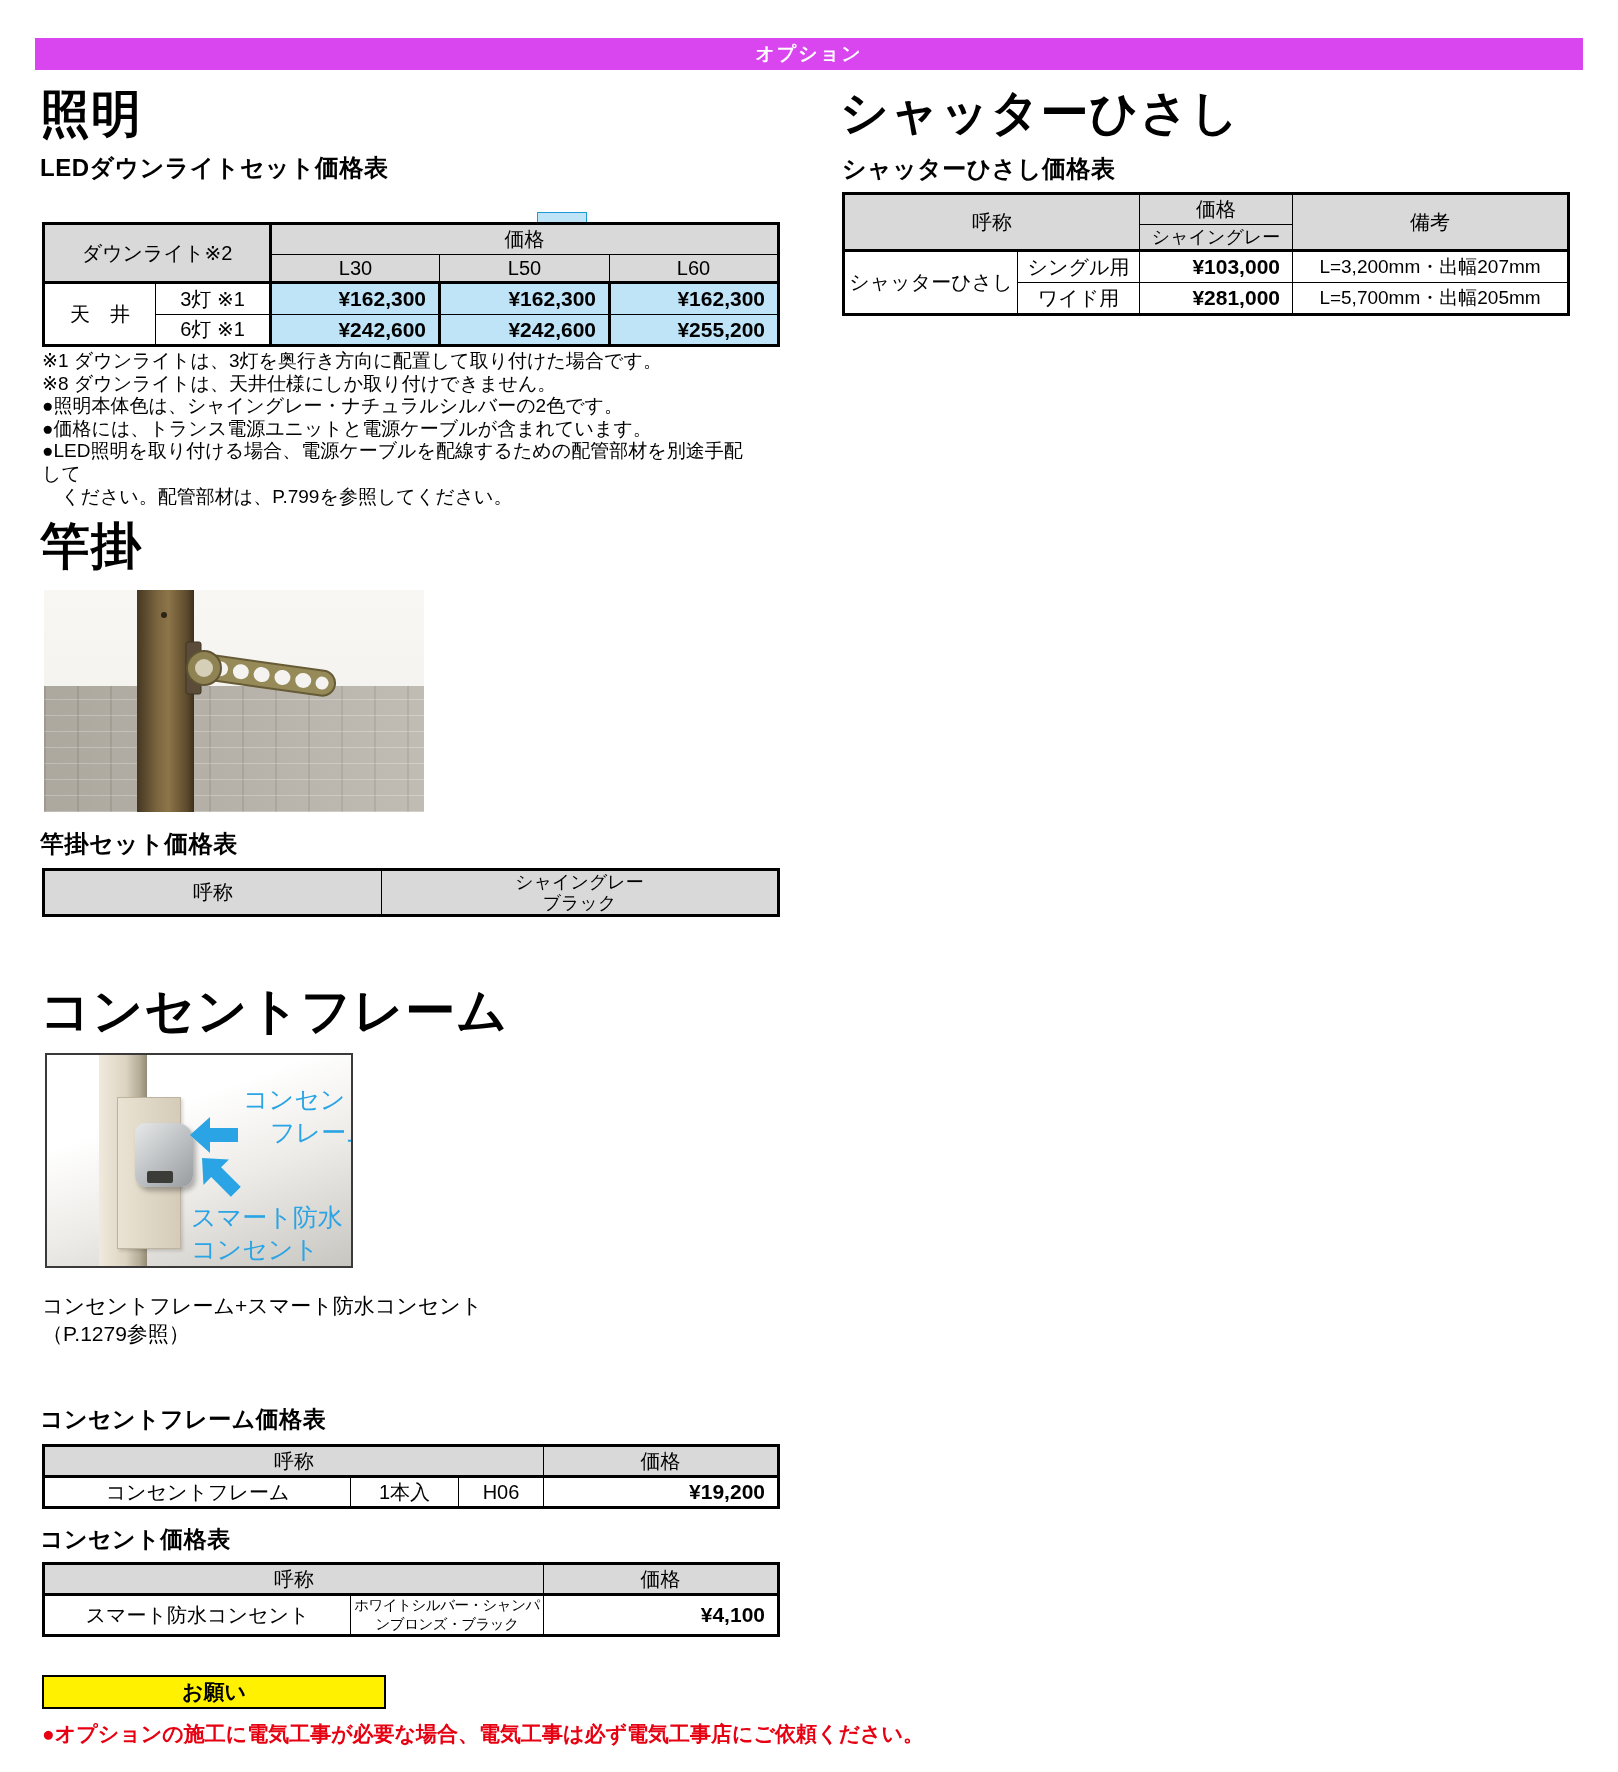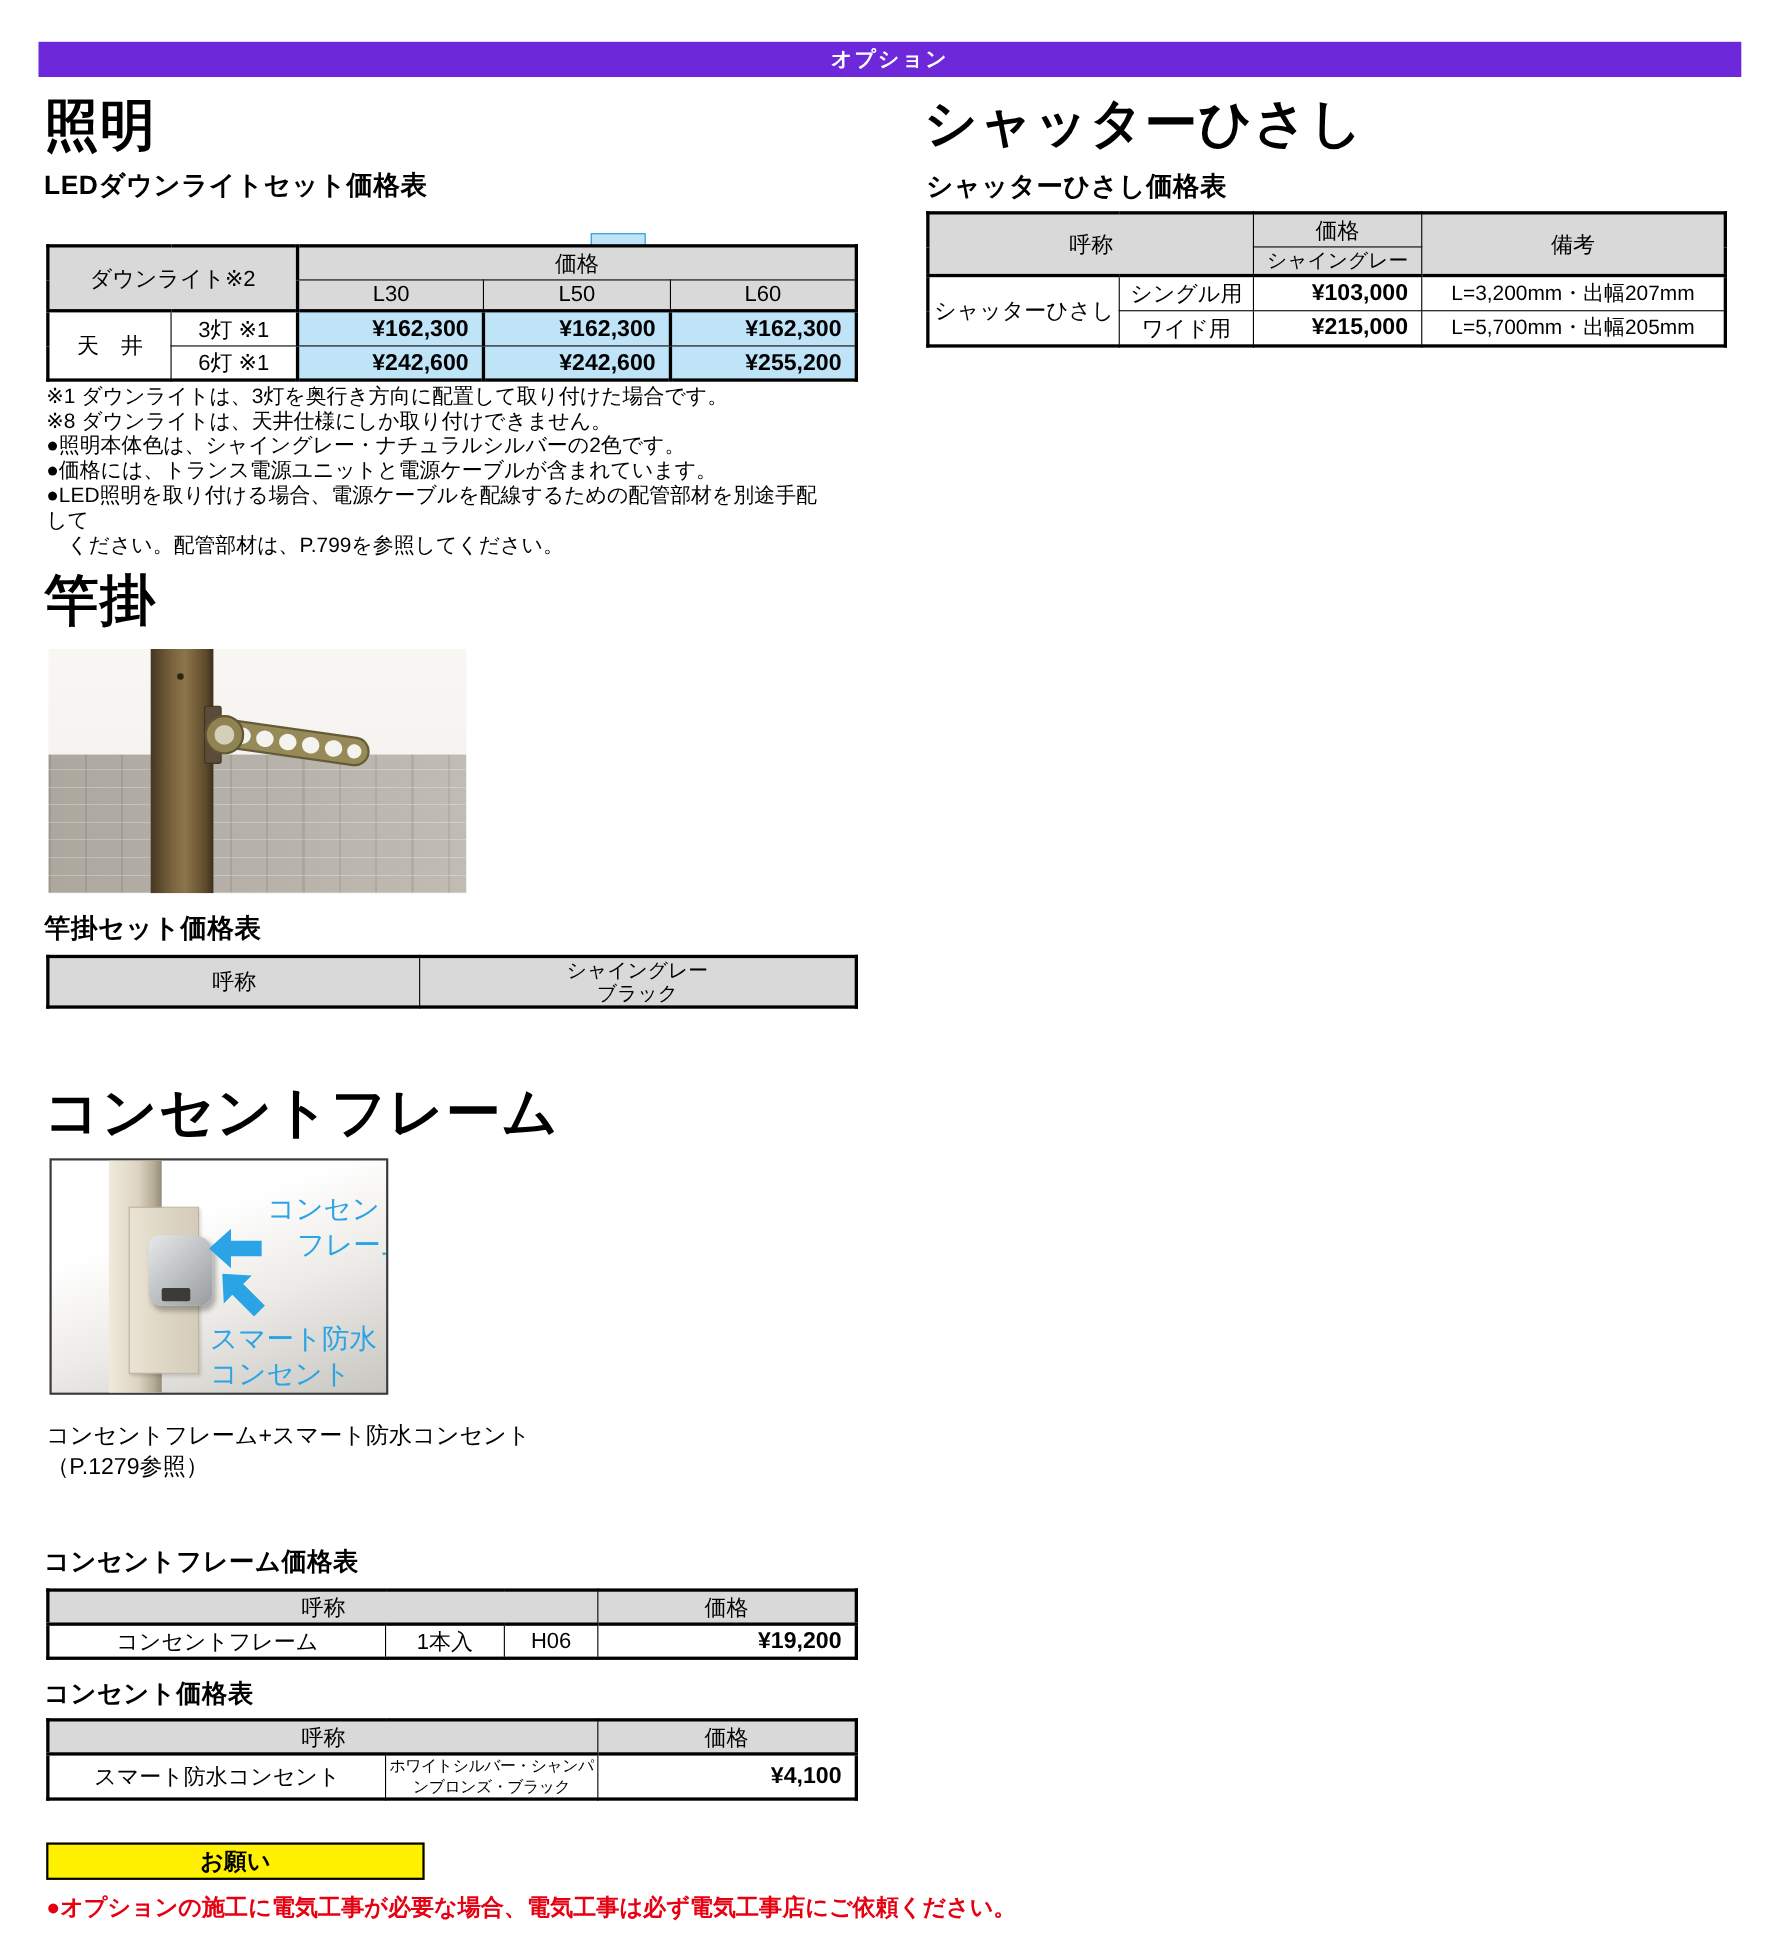--- a/index.html
+++ b/index.html
@@ -4,21 +4,21 @@
 <style>
   html,body{margin:0;padding:0;background:#fff;}
   .page{
     position:relative;width:1618px;height:1772px;background:#ffffff;overflow:hidden;
     font-family:"Liberation Sans","DejaVu Sans",sans-serif;color:#000;
   }
   .abs{position:absolute;}
 
   
   .topbar{
-    left:35px;top:38px;width:1548px;height:32px;background:#6d28d9;
+    left:35px;top:38px;width:1548px;height:32px;background:#d946ef;
     display:flex;align-items:center;justify-content:center;
   }
   .topbar span{color:#fff;font-size:19px;font-weight:700;letter-spacing:2px;}
 
   
   .h1{font-size:50px;font-weight:900;letter-spacing:1px;line-height:1.05;}
   .h2{font-size:24px;font-weight:800;letter-spacing:.5px;}
   .h2s{font-size:23px;font-weight:800;letter-spacing:.5px;}
 
   
@@ -161,21 +161,21 @@
       <th class="subhead">シャイングレー</th>
     </tr>
     <tr class="sep" style="height:32px">
       <td rowspan="2">シャッターひさし</td>
       <td>シングル用</td>
       <td class="price">¥103,000</td>
       <td class="note-cell">L=3,200mm・出幅207mm</td>
     </tr>
     <tr style="height:32px">
       <td>ワイド用</td>
-      <td class="price">¥215,000</td>
+      <td class="price">¥281,000</td>
       <td class="note-cell">L=5,700mm・出幅205mm</td>
     </tr>
   </tbody>
     </table>
 
   <div class="abs h1" style="left:40px;top:520px;">竿掛</div>
 
   <div class="abs pole-photo">
     <div class="pp-lower"></div>
     <div class="pp-post"></div>

